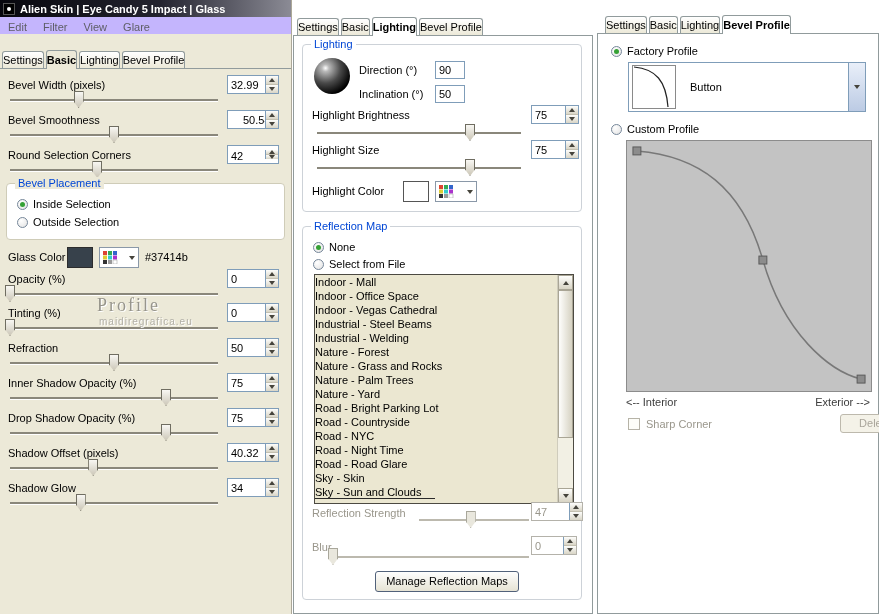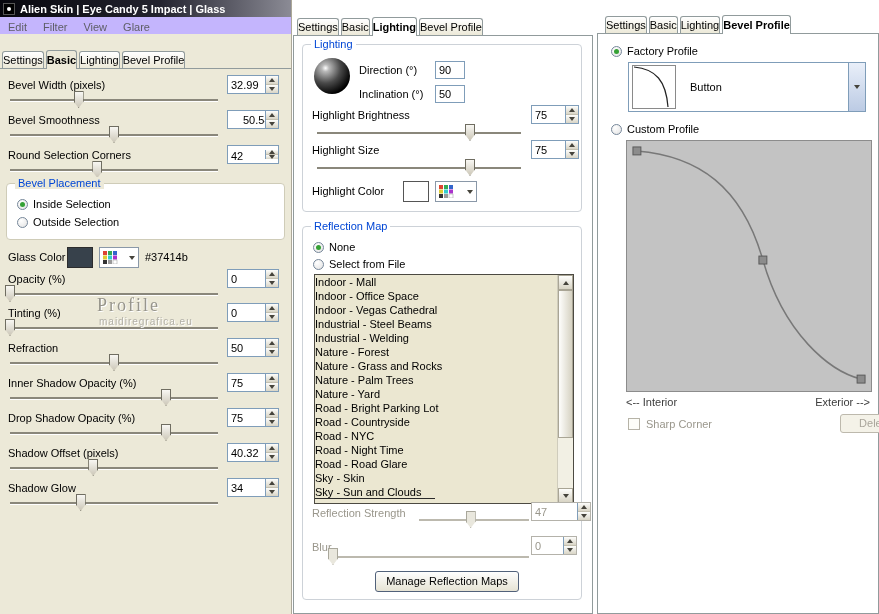--- a/index.html
+++ b/index.html
@@ -378,21 +378,21 @@
           <div class="sbtn down">
               <i class="td"></i>
             </div>
         </div>
       </div>
 
       <span class="lbl gray" style="left:9px;top:280px;">Reflection Strength</span>
       <div class="track dis" style="left:116px;top:292px;width:110px;">
           <div class="thumb dis" style="left:47%;"></div>
         </div>
-      <div class="spin dis" style="left:228px;top:275px;width:60px;">
+      <div class="spin dis" style="left:228px;top:275px;width:52px;">
           <span class="sv">47</span>
           <span class="sb">
             <span class="su">
               <i class="tu"></i>
             </span>
             <span class="sd">
               <i class="td"></i>
             </span>
           </span>
         </div>

